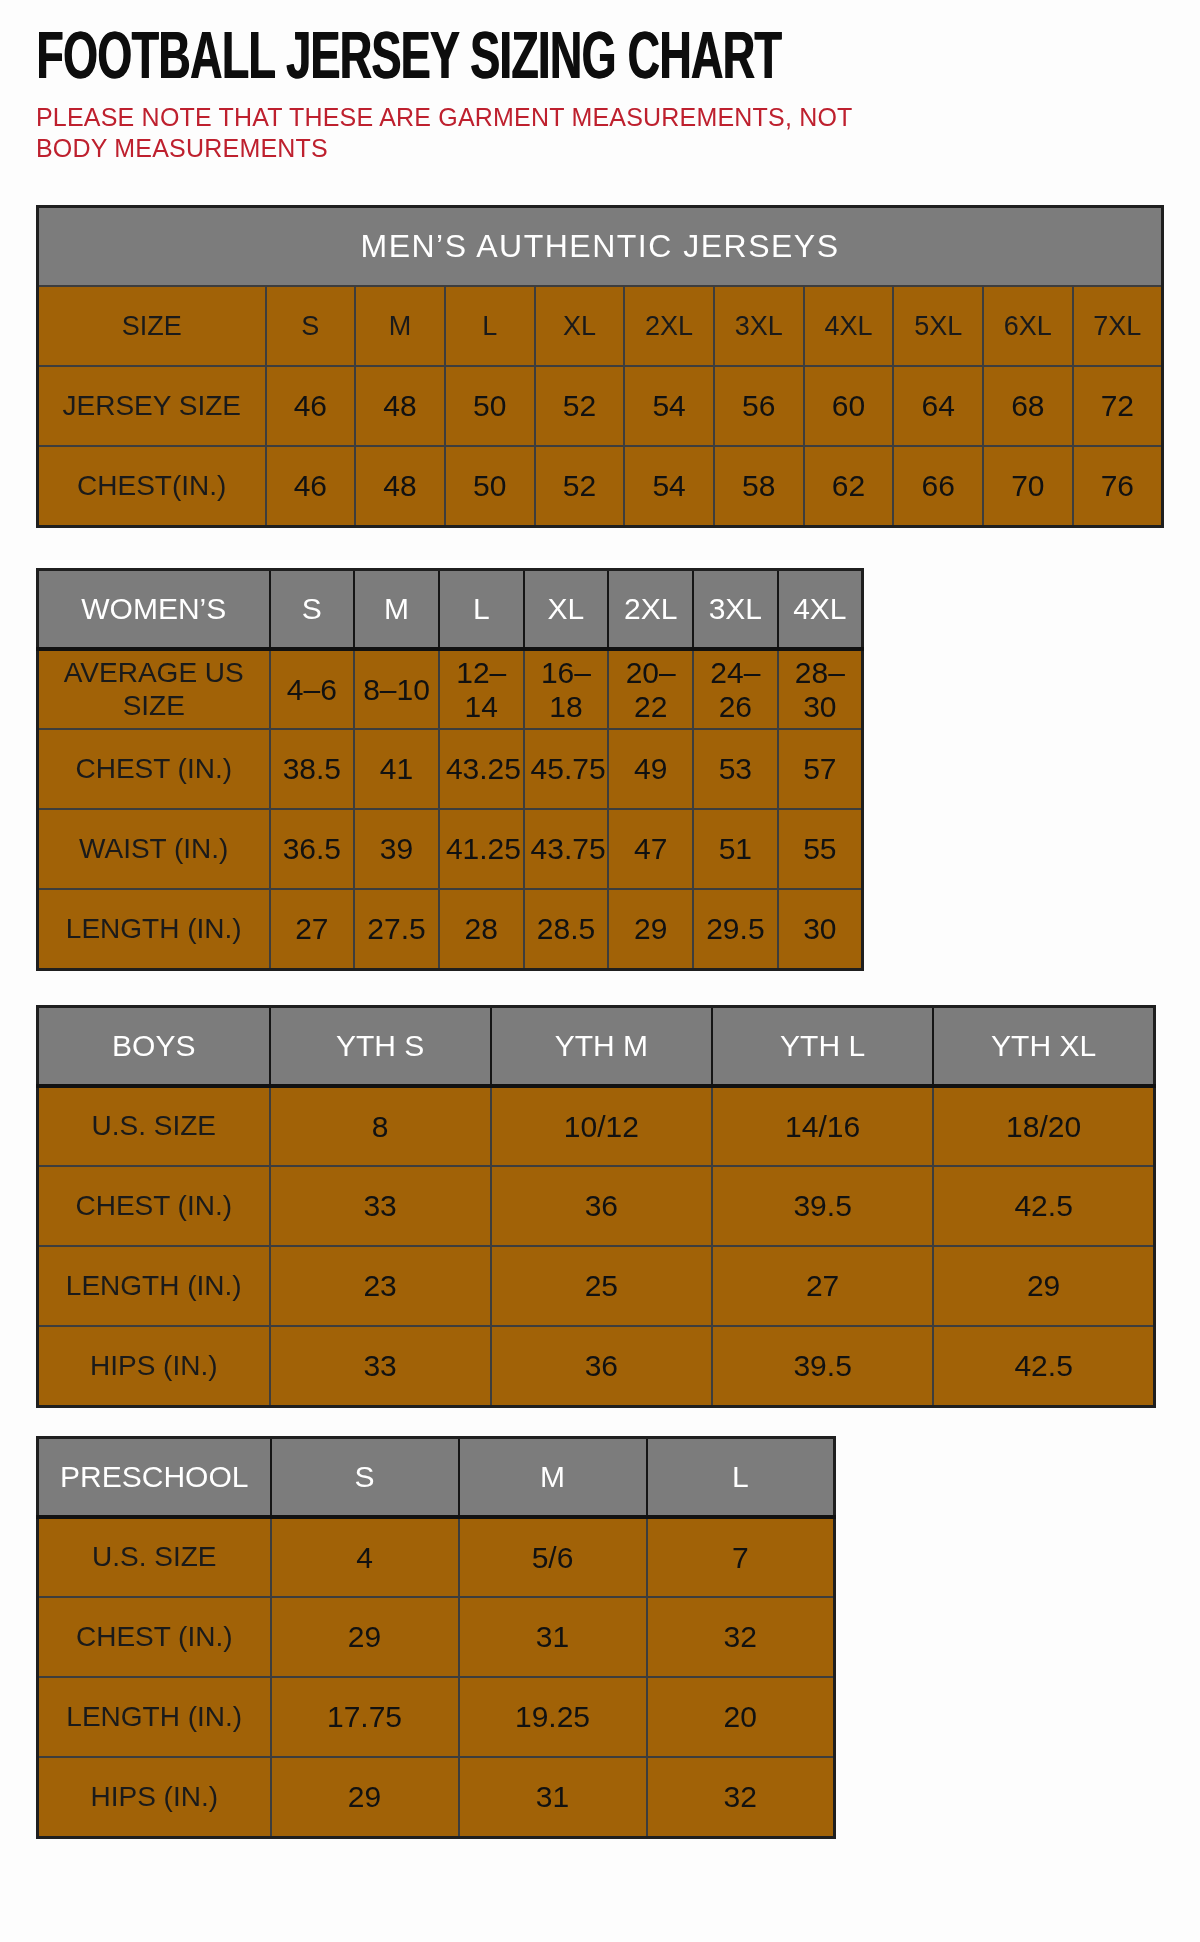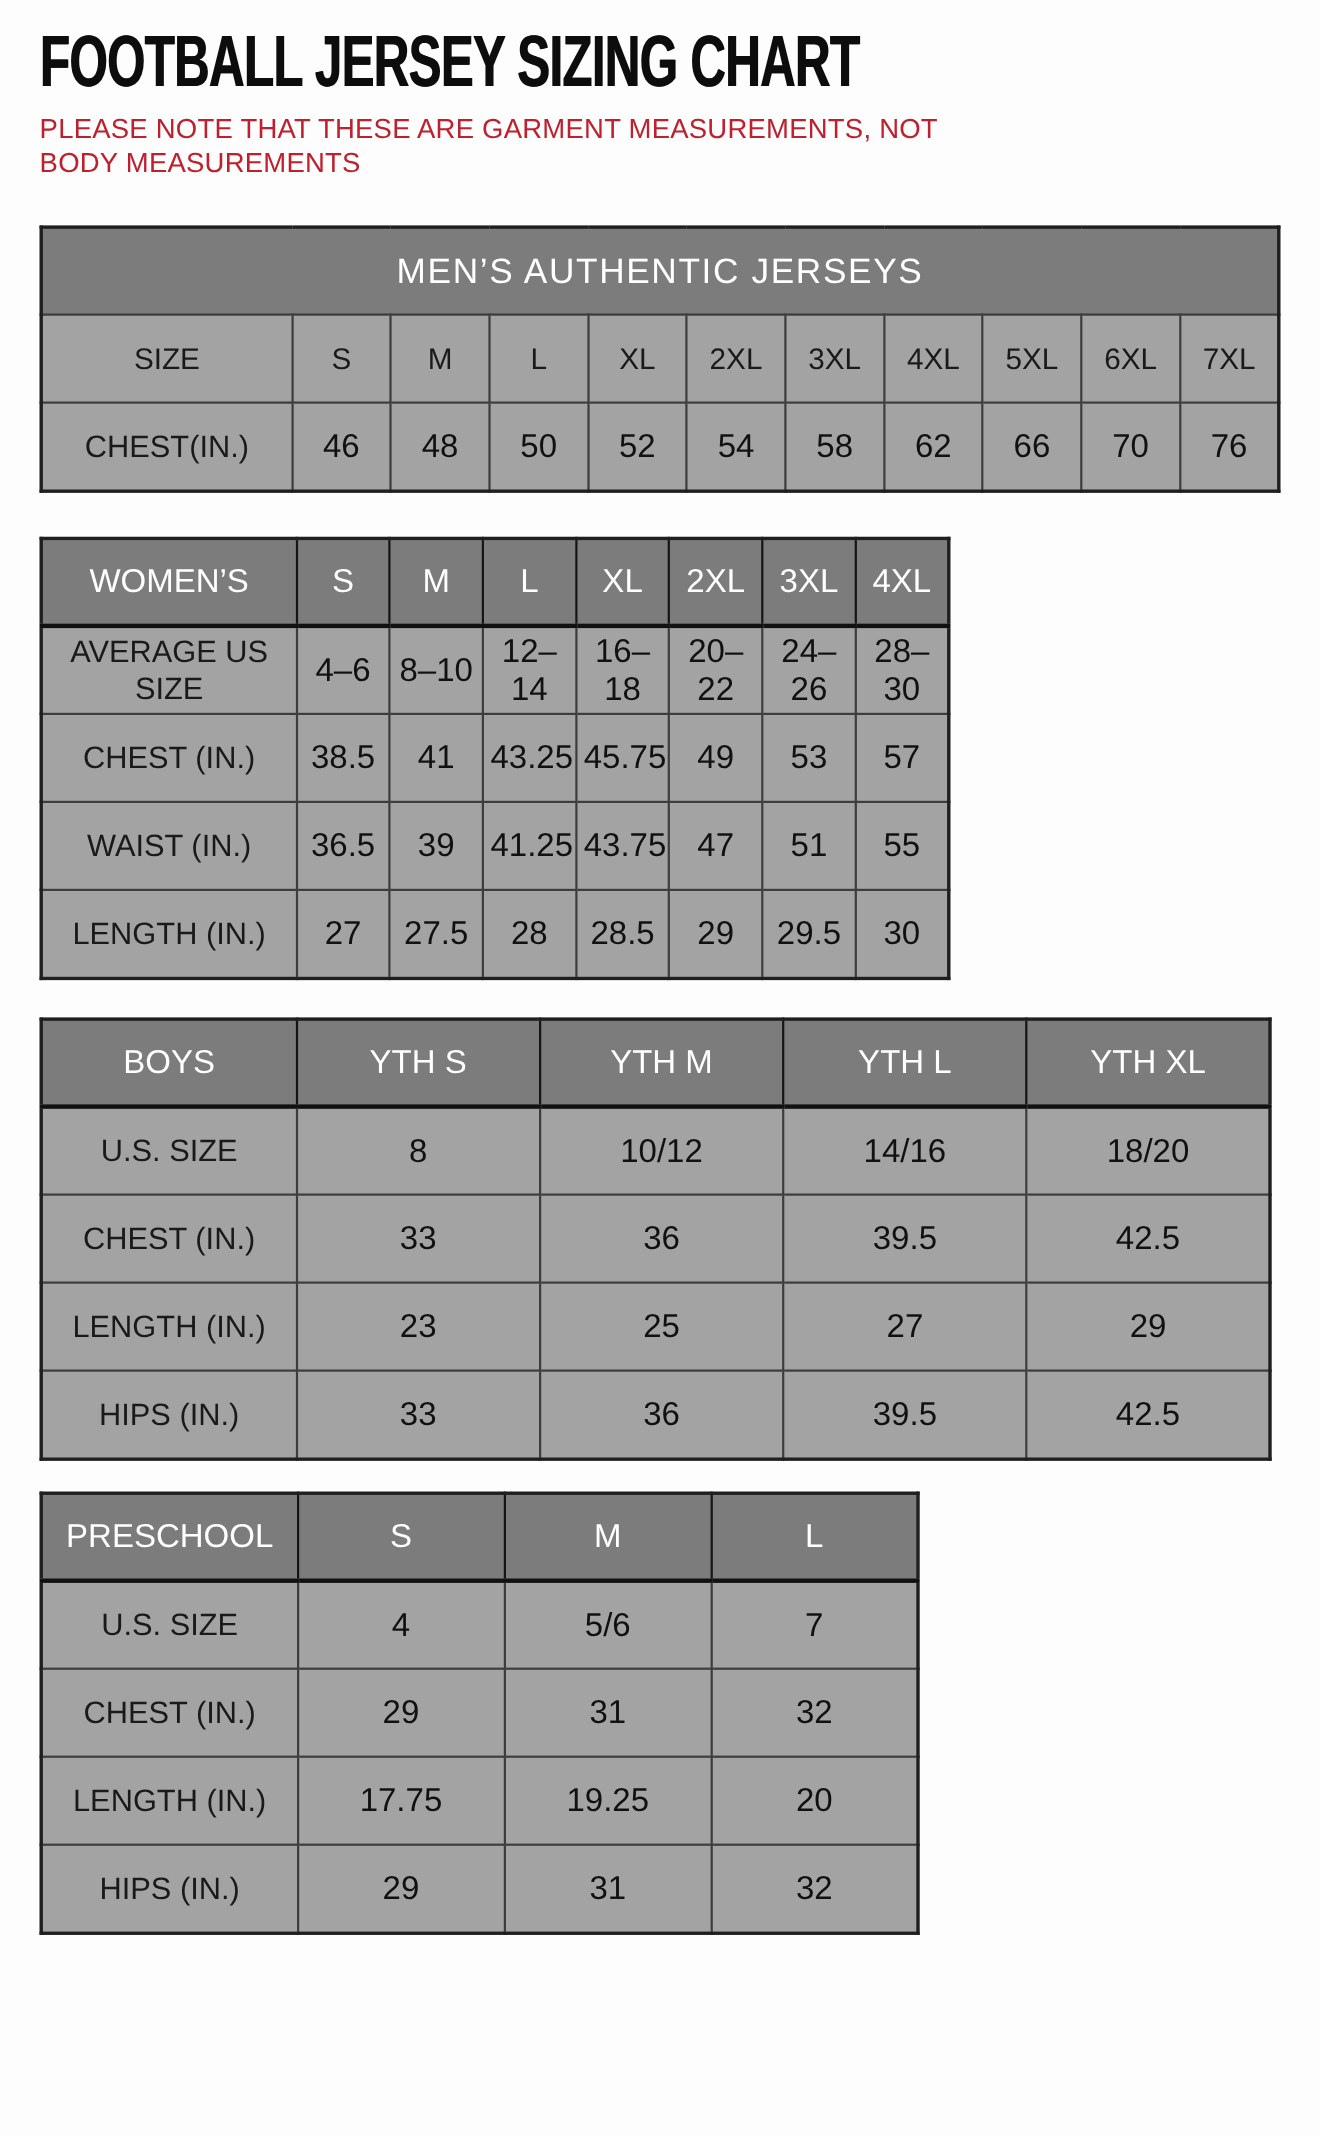--- a/index.html
+++ b/index.html
@@ -34,21 +34,21 @@
     color:var(--red);
     font-size:25px;
     line-height:1.25;
     max-width:850px;
     margin:0 0 4px 0;
     letter-spacing:0.2px;
   }
   table.sizes{
     border-collapse:collapse;
     table-layout:fixed;
-    background:#a3a3a3;
+    background:#a16207;
     border:3px solid var(--border-dark);
   }
   table.sizes th,table.sizes td{
     border:2px solid var(--cell-border);
     text-align:center;
     vertical-align:middle;
     font-weight:400;
     padding:0 6px;
   }
   table.sizes tr{height:80px;}
@@ -109,20 +109,33 @@
         <th>2XL</th>
         <th>3XL</th>
         <th>4XL</th>
         <th>5XL</th>
         <th>6XL</th>
         <th>7XL</th>
       </tr>
     </thead>
     <tbody>
       <tr>
+        <th class="row-label">JERSEY SIZE</th>
+        <td>46</td>
+        <td>48</td>
+        <td>50</td>
+        <td>52</td>
+        <td>54</td>
+        <td>56</td>
+        <td>60</td>
+        <td>64</td>
+        <td>68</td>
+        <td>72</td>
+      </tr>
+      <tr>
         <th class="row-label">CHEST(IN.)</th>
         <td>46</td>
         <td>48</td>
         <td>50</td>
         <td>52</td>
         <td>54</td>
         <td>58</td>
         <td>62</td>
         <td>66</td>
         <td>70</td>

